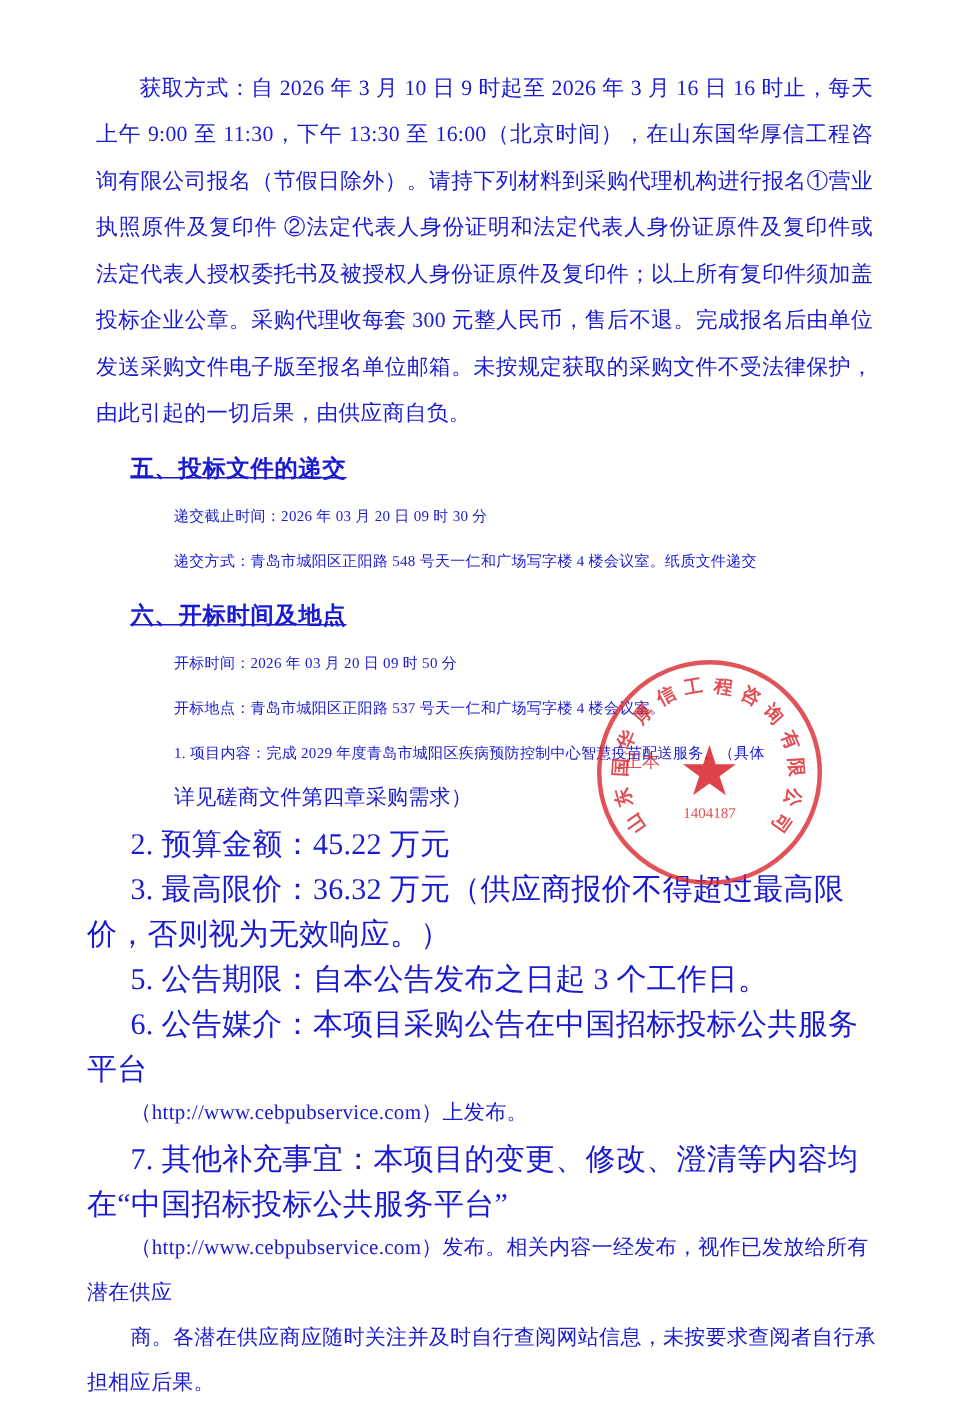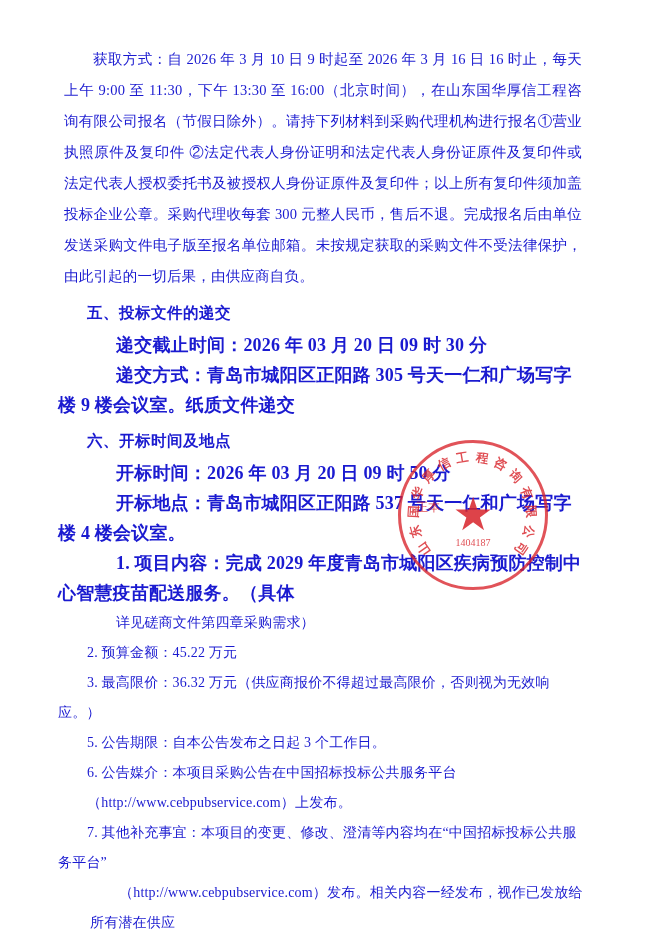--- a/index.html
+++ b/index.html
@@ -32,31 +32,31 @@
   .indent2 {
     text-indent: 29px;
   }
   .heading {
     font-size: 15.5px;
     font-weight: bold;
     line-height: 30px;
     margin: 6px 0 2px 0;
     text-indent: 29px;
     letter-spacing: 0.5px;
+    text-decoration: underline;
   }
   .sub {
-    font-size: 18px;
+    font-size: 10px;
     line-height: 30px;
     margin: 0;
     text-indent: 58px;
     letter-spacing: 0.2px;
-    font-weight: bold;
   }
   .sub-num {
-    font-size: 14px;
+    font-size: 20px;
     line-height: 30px;
     margin: 0;
     text-indent: 29px;
     letter-spacing: 0.2px;
   }
   .sub-cont {
     font-size: 14px;
     line-height: 30px;
     margin: 0;
     text-indent: 0;
@@ -144,39 +144,39 @@
 
   <div class="top-block">
     <p class="para indent2">获取方式：自 2026 年 3 月 10 日 9 时起至 2026 年 3 月 16 日 16 时止，每天上午 9:00 至 11:30，下午 13:30 至 16:00（北京时间），在山东国华厚信工程咨询有限公司报名（节假日除外）。请持下列材料到采购代理机构进行报名①营业执照原件及复印件 ②法定代表人身份证明和法定代表人身份证原件及复印件或法定代表人授权委托书及被授权人身份证原件及复印件；以上所有复印件须加盖投标企业公章。采购代理收每套 300 元整人民币，售后不退。完成报名后由单位发送采购文件电子版至报名单位邮箱。未按规定获取的采购文件不受法律保护，由此引起的一切后果，由供应商自负。</p>
   </div>
 
   <div class="body-block">
 
     <div>
       <div class="heading">五、投标文件的递交</div>
       <p class="sub">递交截止时间：2026 年 03 月 20 日  09 时 30 分</p>
-      <p class="sub">递交方式：青岛市城阳区正阳路 305 号天一仁和广场写字楼 9 楼会议室。纸质文件递交</p>
+      <p class="sub">递交方式：青岛市城阳区正阳路 548 号天一仁和广场写字楼 4 楼会议室。纸质文件递交</p>
     </div>
 
     <div>
       <div class="heading">六、开标时间及地点</div>
       <p class="sub">开标时间：2026 年 03 月 20 日  09 时 50 分</p>
       <p class="sub">开标地点：青岛市城阳区正阳路 537 号天一仁和广场写字楼 4 楼会议室。</p>
     </div>
 
     <div>
       <p class="sub">1. 项目内容：完成 2029 年度青岛市城阳区疾病预防控制中心智慧疫苗配送服务。（具体</p>
       <p class="sub-cont" style="text-indent:58px;">详见磋商文件第四章采购需求）</p>
       <p class="sub-num">2. 预算金额：45.22 万元</p>
       <p class="sub-num">3. 最高限价：36.32 万元（供应商报价不得超过最高限价，否则视为无效响应。）</p>
       <p class="sub-num">5. 公告期限：自本公告发布之日起 3 个工作日。</p>
       <p class="sub-num">6. 公告媒介：本项目采购公告在中国招标投标公共服务平台</p>
       <p class="sub-cont" style="text-indent:29px;">（http://www.cebpubservice.com）上发布。</p>
       <p class="sub-num">7. 其他补充事宜：本项目的变更、修改、澄清等内容均在“中国招标投标公共服务平台”</p>
-      <p class="sub-cont" style="text-indent:29px;margin-left:32px;">（http://www.cebpubservice.com）发布。相关内容一经发布，视作已发放给所有潜在供应</p>
+      <p class="sub-cont" style="text-indent:29px;">（http://www.cebpubservice.com）发布。相关内容一经发布，视作已发放给所有潜在供应</p>
       <p class="sub-cont" style="text-indent:29px;">商。各潜在供应商应随时关注并及时自行查阅网站信息，未按要求查阅者自行承担相应后果。</p>
     </div>
 
   </div>
 
   <div class="seal">
     <div class="seal-ring"></div>
     <div class="seal-text">
         <span class="seal-char" style="left: 20.4892px; top: 100.267px; transform: rotate(-125deg);">山</span>
         <span class="seal-char" style="left: 12.1829px; top: 82.7623px; transform: rotate(-105.769deg);">东</span>

